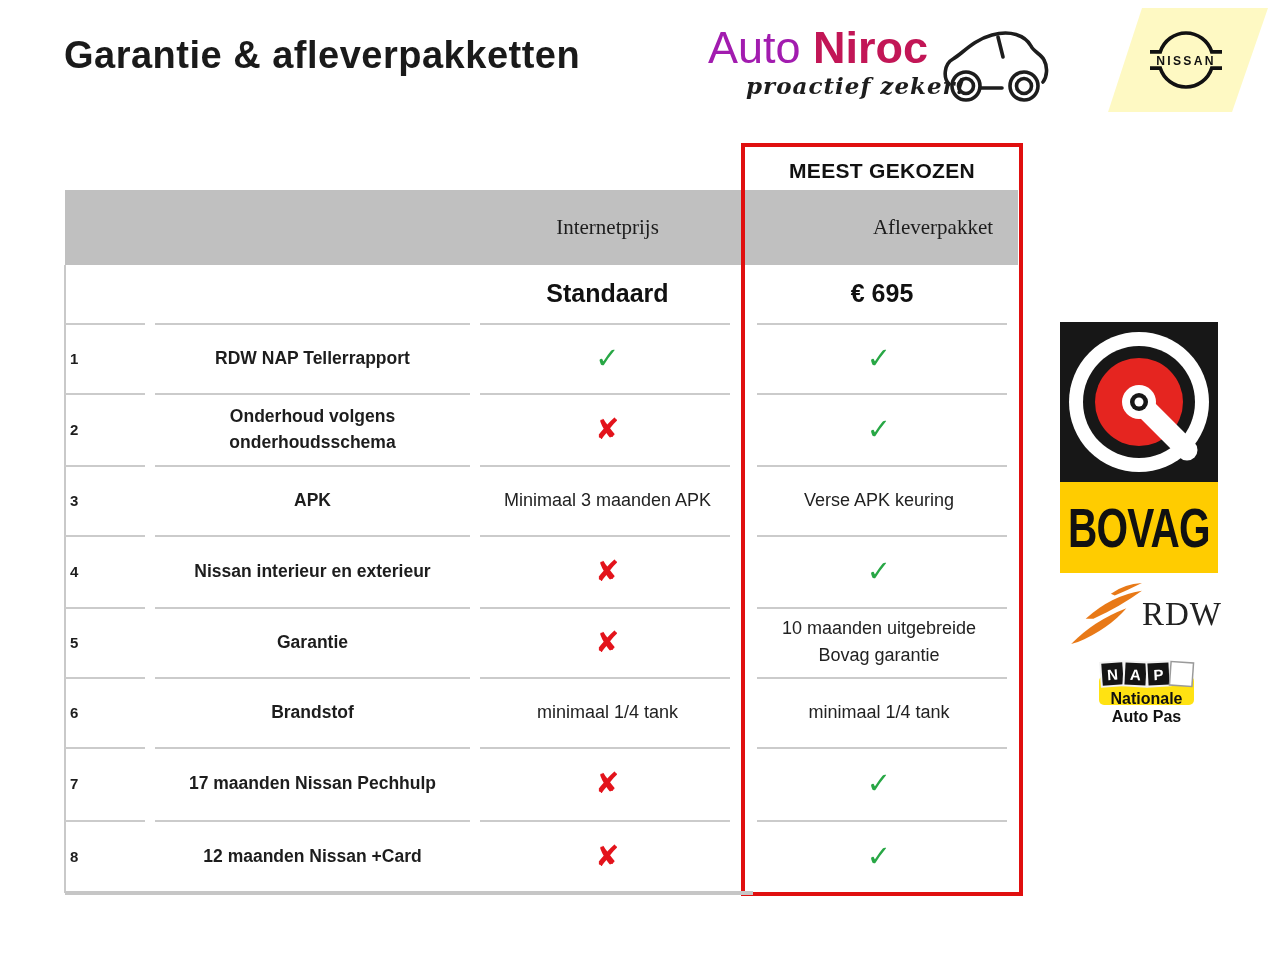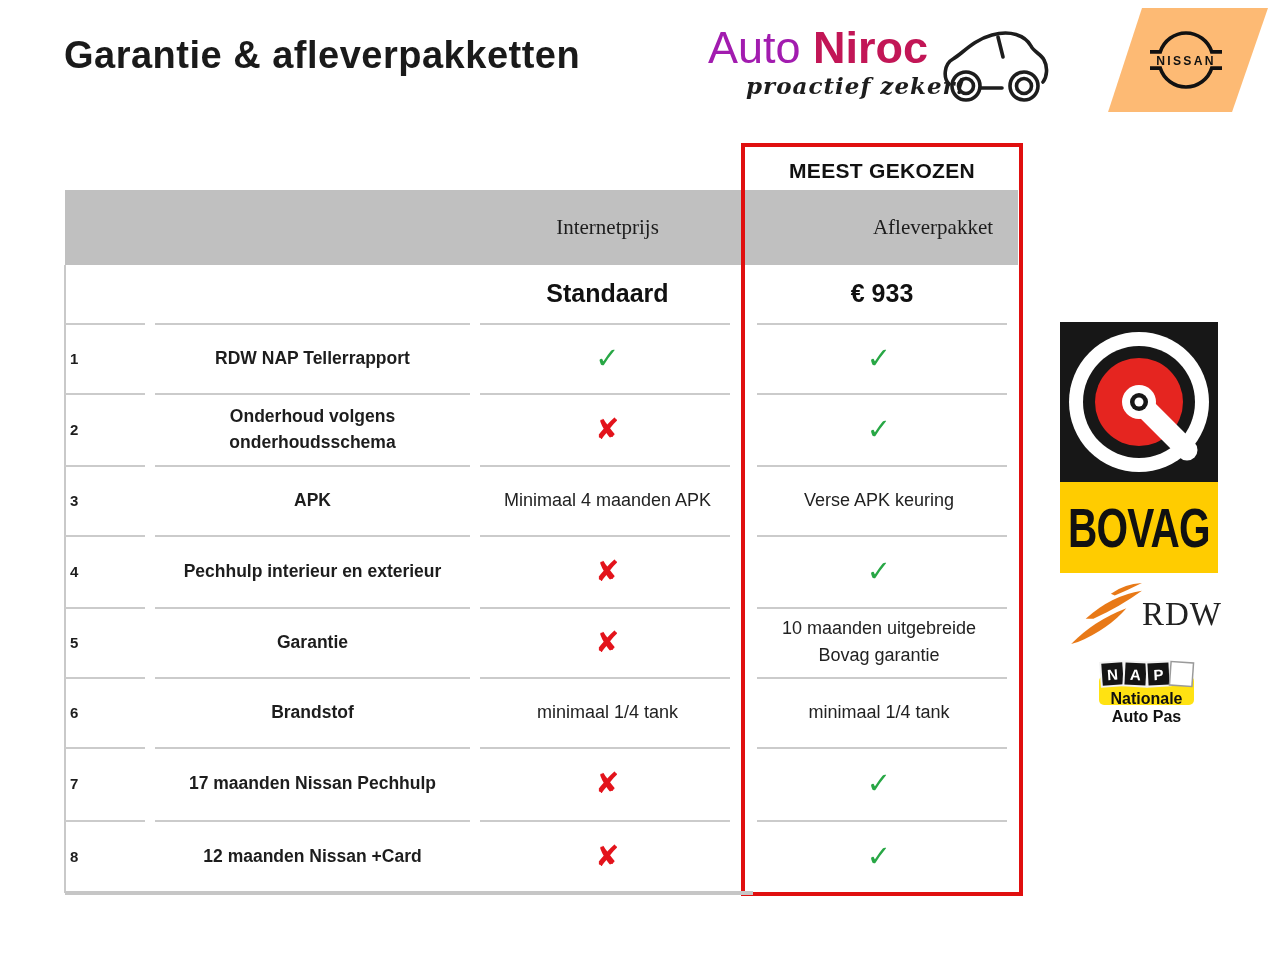--- a/index.html
+++ b/index.html
@@ -94,36 +94,36 @@
       <path d="M58,13 L63,33"></path>
       <path d="M40,64 L62,64"></path>
       <circle cx="26" cy="62" r="14"></circle>
       <circle cx="26" cy="62" r="7.5"></circle>
       <circle cx="84" cy="62" r="14"></circle>
       <circle cx="84" cy="62" r="7.5"></circle>
     </g>
   </svg>
 </div>
 
-<div class="abs" id="nissan-badge" style="background: #fdba74; text-decoration: underline;">
+<div class="abs" id="nissan-badge" style="background: #fef9c3; text-decoration: underline;">
   <svg id="nissan-emblem" width="108" height="70" viewBox="0 0 120 70">
     <g fill="none" stroke="#111" stroke-width="4">
       <path d="M20,26 H31.4 A30,30 0 0 1 88.6,26 H100"></path>
       <path d="M20,44 H31.4 A30,30 0 0 0 88.6,44 H100"></path>
     </g>
     <text x="60" y="40" text-anchor="middle" font-size="13.5" font-weight="bold" letter-spacing="2.5" fill="#111" font-family="Liberation Sans, sans-serif">NISSAN</text>
   </svg>
 </div>
 
 <div class="abs" id="gray-band" style="background: rgb(192, 192, 192);"></div>
 <div class="band-label" id="band-internet">Internetprijs</div>
 <div class="band-label" id="band-aflever">Afleverpakket</div>
 
 <div class="sub-label" id="sub-internet">Standaard</div>
-<div class="sub-label" id="sub-aflever">€ 933</div>
+<div class="sub-label" id="sub-aflever">€ 695</div>
 
 <div class="abs" id="promo-box" style="border-color: rgb(224, 15, 15);"></div>
 <div class="abs" id="promo-label">MEEST GEKOZEN</div>
 
 <div class="abs" id="left-border"></div>
 <div class="abs" id="bottom-line"></div>
 
 <div id="rows">
     <div class="t-row" style="top: 323px; height: 70px;">
       <div class="cell c-num">
@@ -166,35 +166,35 @@
       <div class="cell c-num">
         <div class="sep"></div>
         <span class="num-text">3</span>
       </div>
       <div class="cell c-feat">
         <div class="sep"></div>
         <span class="feat-text">APK</span>
       </div>
       <div class="cell c-int">
         <div class="sep"></div>
-        <span class="val-text">Minimaal 4 maanden APK</span>
+        <span class="val-text">Minimaal 3 maanden APK</span>
       </div>
       <div class="cell c-afl">
         <div class="sep"></div>
         <span class="val-text">Verse APK keuring</span>
       </div>
     </div>
     <div class="t-row" style="top: 535px; height: 72px;">
       <div class="cell c-num">
         <div class="sep"></div>
         <span class="num-text">4</span>
       </div>
       <div class="cell c-feat">
         <div class="sep"></div>
-        <span class="feat-text">Pechhulp interieur en exterieur</span>
+        <span class="feat-text">Nissan interieur en exterieur</span>
       </div>
       <div class="cell c-int">
         <div class="sep"></div>
         <span class="sym" style="color: rgb(227, 19, 27);">✘</span>
       </div>
       <div class="cell c-afl">
         <div class="sep"></div>
         <span class="sym" style="color: rgb(40, 167, 69);">✓</span>
       </div>
     </div>

